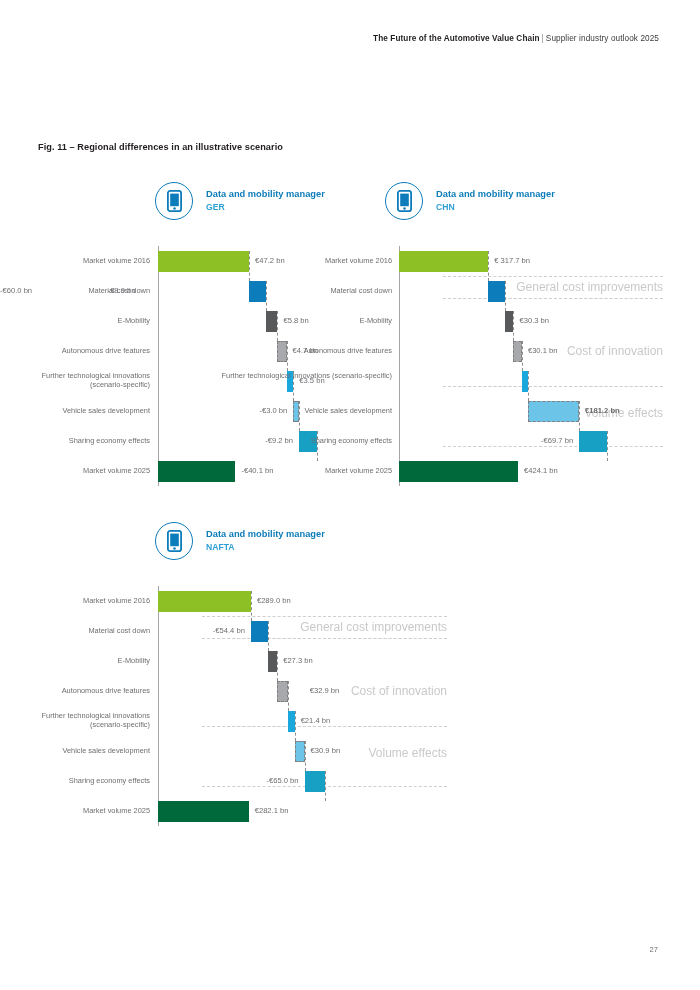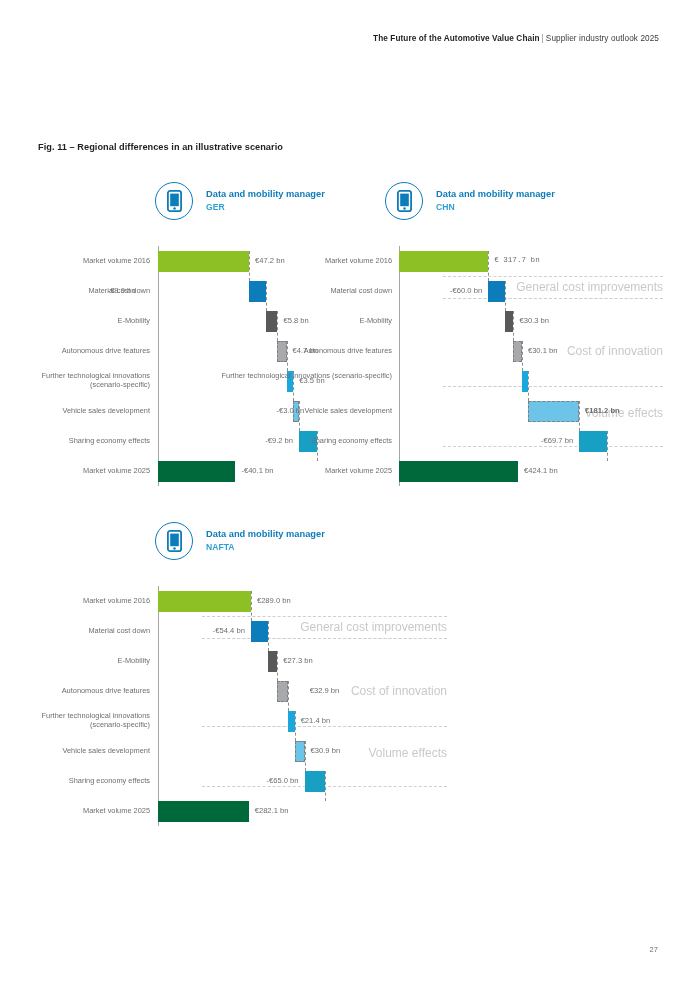--- a/index.html
+++ b/index.html
@@ -121,21 +121,21 @@
           <div class="rowlabel" style="left: 30px; width: 120px; top: 70px;">E-Mobility</div>
           <div class="bar dashed" style="left: 277.467px; top: 94.5px; width: 9.071px; height: 21px; background: rgb(167, 169, 172); border: 1.3px dashed rgb(127, 127, 127);"></div>
           <div class="vlabel" style="top: 100px; left: 292.538px;">€4.7 bn</div>
           <div class="connector" style="left: 286.538px; top: 94.5px; height: 30px;"></div>
           <div class="rowlabel" style="left: 30px; width: 120px; top: 100px;">Autonomous drive features</div>
           <div class="bar" style="left: 286.538px; top: 124.5px; width: 6.755px; height: 21px; background: rgb(26, 167, 220);"></div>
           <div class="vlabel" style="top: 130px; left: 299.293px;">€3.5 bn</div>
           <div class="connector" style="left: 293.293px; top: 124.5px; height: 30px;"></div>
           <div class="rowlabel two" style="left: 30px; width: 120px; top: 124.5px;">Further technological innovations (scenario-specific)</div>
           <div class="bar dashed" style="left: 293.293px; top: 154.5px; width: 5.79px; height: 21px; background: rgb(108, 197, 232); border: 1.3px dashed rgb(127, 127, 127);"></div>
-          <div class="vlabel" style="top: 160px; left: 0px; width: 287.293px; text-align: right; padding-left: 17px;">-€3.0 bn</div>
+          <div class="vlabel" style="top: 160px; left: 0px; width: 287.293px; text-align: right;">-€3.0 bn</div>
           <div class="connector" style="left: 299.083px; top: 154.5px; height: 30px;"></div>
           <div class="rowlabel" style="left: 30px; width: 120px; top: 160px;">Vehicle sales development</div>
           <div class="bar" style="left: 299.083px; top: 184.5px; width: 17.756px; height: 21px; background: rgb(23, 160, 196);"></div>
           <div class="vlabel" style="top: 190px; left: 0px; width: 293.083px; text-align: right;">-€9.2 bn</div>
           <div class="connector" style="left: 316.839px; top: 184.5px; height: 30px;"></div>
           <div class="rowlabel" style="left: 30px; width: 120px; top: 190px;">Sharing economy effects</div>
           <div class="bar" style="left: 158px; top: 214.5px; width: 77.393px; height: 21px; background: rgb(0, 105, 60);"></div>
           <div class="vlabel" style="top: 220px; left: 241.393px;">-€40.1 bn</div>
           <div class="rowlabel" style="left: 30px; width: 120px; top: 220px;">Market volume 2025</div>
         </div>
@@ -159,25 +159,25 @@
           <div class="bracket-line" style="top: 30px; left: 443px; width: 220px;"></div>
           <div class="bracket-line" style="top: 52px; left: 443px; width: 220px;"></div>
           <div class="bracket-label" style="top: 34px; left: 439px; width: 224px;">General cost improvements</div>
           <div class="bracket-line" style="top: 52px; left: 443px; width: 220px;"></div>
           <div class="bracket-line" style="top: 140px; left: 443px; width: 220px;"></div>
           <div class="bracket-label" style="top: 98px; left: 439px; width: 224px;">Cost of innovation</div>
           <div class="bracket-line" style="top: 140px; left: 443px; width: 220px;"></div>
           <div class="bracket-line" style="top: 200px; left: 443px; width: 220px;"></div>
           <div class="bracket-label" style="top: 160px; left: 439px; width: 224px;">Volume effects</div>
           <div class="bar" style="left: 399px; top: 4.5px; width: 89.1466px; height: 21px; background: rgb(140, 192, 36);"></div>
-          <div class="vlabel" style="top: 10px; left: 494.147px; font-family: Liberation Mono, monospace;">€ 317.7 bn</div>
+          <div class="vlabel" style="top: 10px; left: 494.147px;">€ 317.7 bn</div>
           <div class="connector" style="left: 488.147px; top: 4.5px; height: 30px;"></div>
           <div class="rowlabel" style="left: 30px; width: 362px; top: 10px;">Market volume 2016</div>
           <div class="bar" style="left: 488.147px; top: 34.5px; width: 16.836px; height: 21px; background: rgb(12, 124, 186);"></div>
-          <div class="vlabel" style="top: 40px; left: 0px; width: 482.147px; text-align: right;">-€60.0 bn</div>
+          <div class="vlabel" style="top: 40px; left: 0px; width: 482.147px; ">-€60.0 bn</div>
           <div class="connector" style="left: 504.983px; top: 34.5px; height: 30px;"></div>
           <div class="rowlabel" style="left: 30px; width: 362px; top: 40px;">Material cost down</div>
           <div class="bar" style="left: 504.983px; top: 64.5px; width: 8.50218px; height: 21px; background: rgb(88, 89, 91);"></div>
           <div class="vlabel" style="top: 70px; left: 519.485px;">€30.3 bn</div>
           <div class="connector" style="left: 513.485px; top: 64.5px; height: 30px;"></div>
           <div class="rowlabel" style="left: 30px; width: 362px; top: 70px;">E-Mobility</div>
           <div class="bar dashed" style="left: 513.485px; top: 94.5px; width: 8.44606px; height: 21px; background: rgb(167, 169, 172); border: 1.3px dashed rgb(127, 127, 127);"></div>
           <div class="vlabel" style="top: 100px; left: 527.931px;">€30.1 bn</div>
           <div class="connector" style="left: 521.931px; top: 94.5px; height: 30px;"></div>
           <div class="rowlabel" style="left: 30px; width: 362px; top: 100px;">Autonomous drive features</div>

